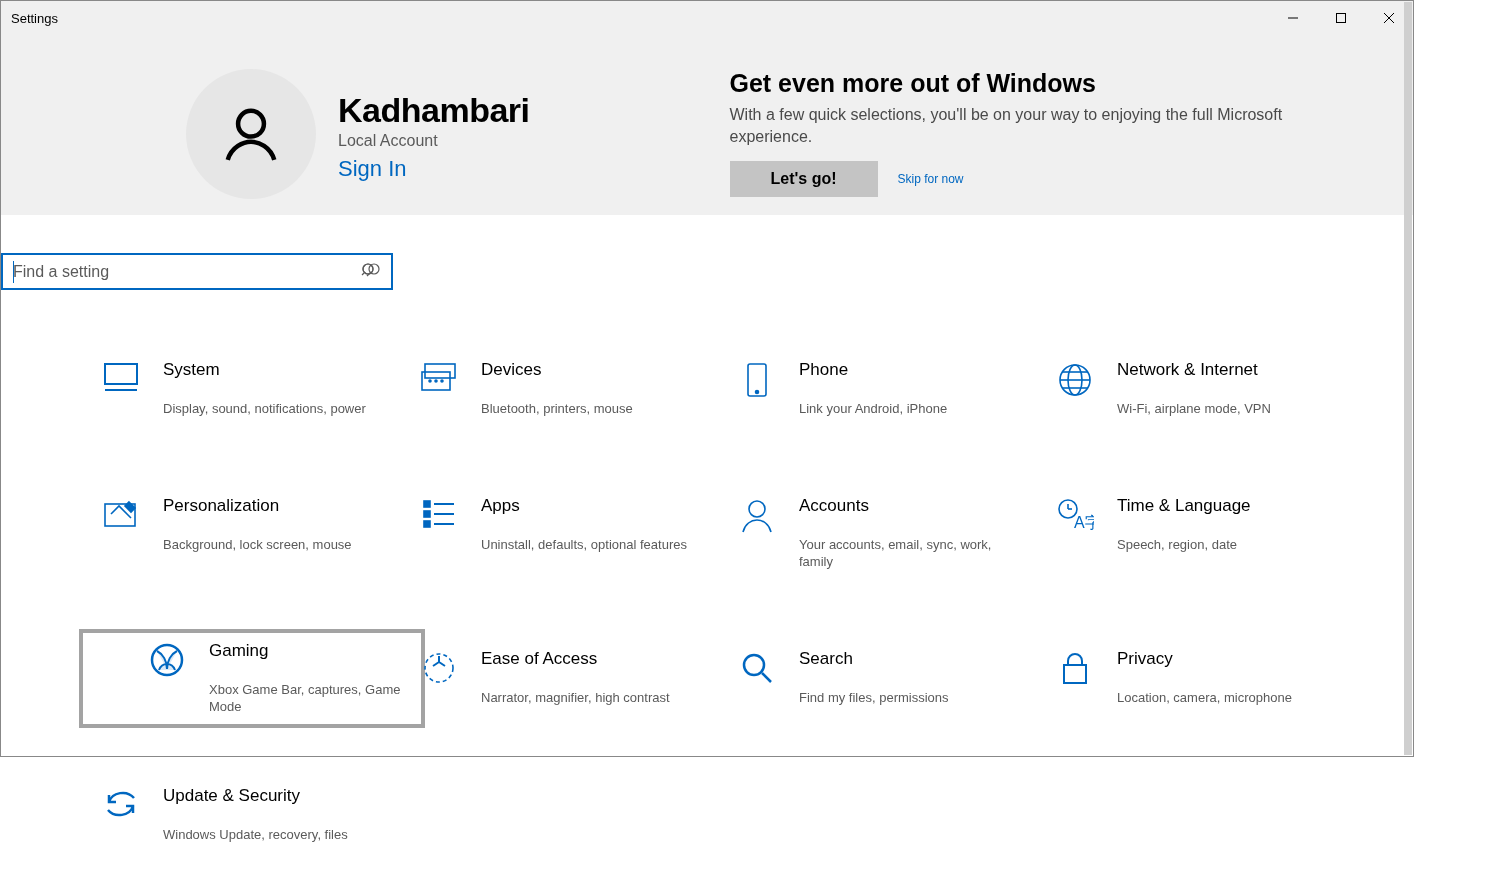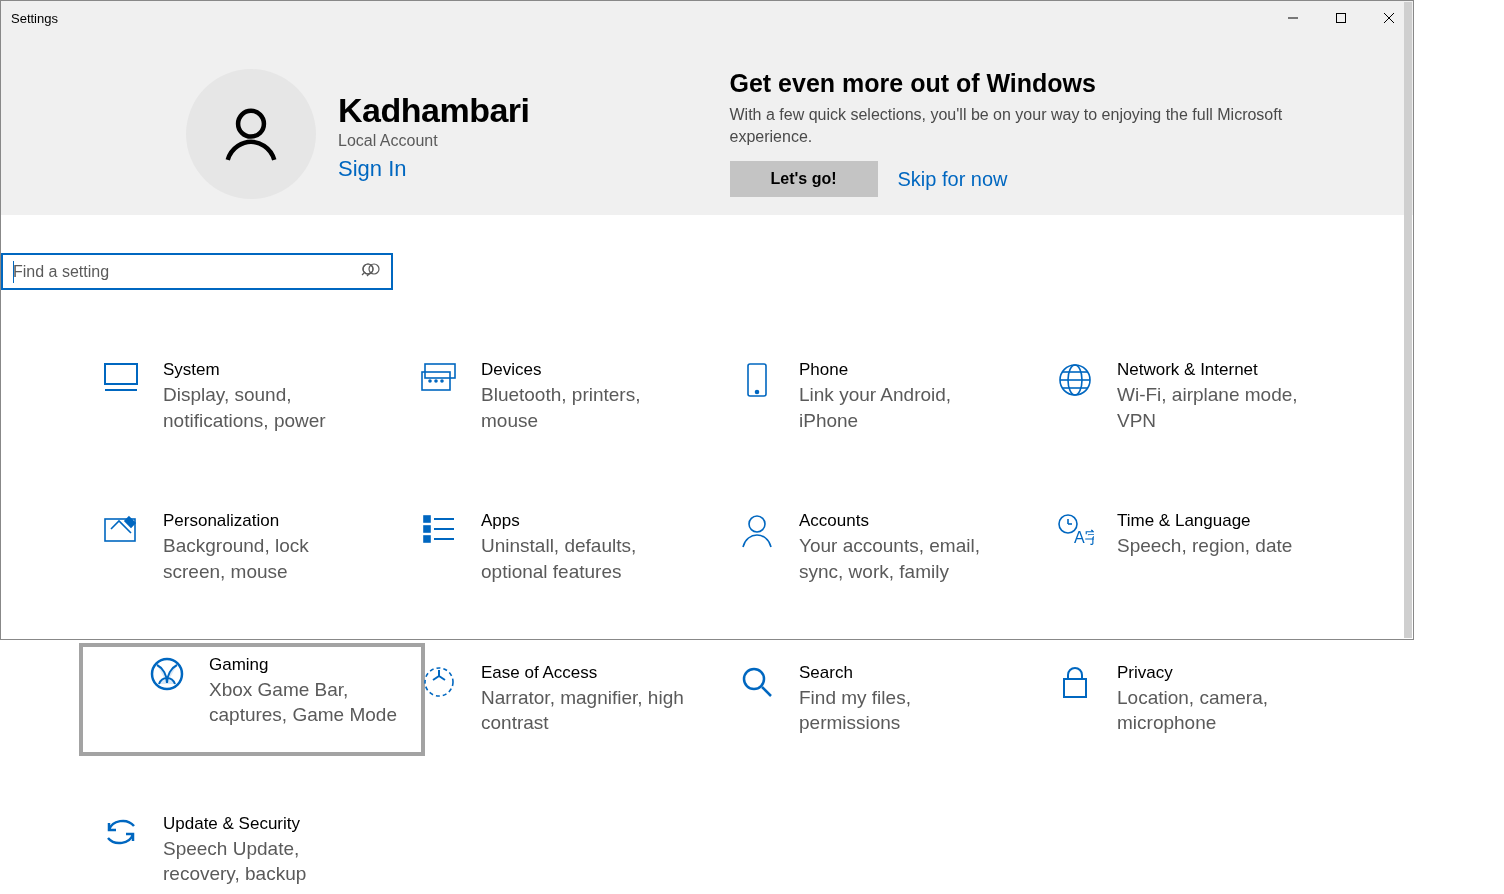--- a/index.html
+++ b/index.html
@@ -8,21 +8,21 @@
     font-size: 15px;
     color: #000;
     background: #fff;
     width: 1504px;
     height: 894px;
     overflow: hidden;
     position: relative;
   }
   .window {
     width: 1414px;
-    height: 640px;
+    height: 757px;
     border: 1px solid #888;
     position: relative;
     background: #fff;
   }
   .titlebar {
     height: 34px;
     display: flex;
     align-items: center;
     justify-content: space-between;
     background: #f0f0f0;
@@ -61,21 +61,21 @@
 
   .promo { margin-left: 200px; padding-top: 0; max-width: 590px; }
   .promo-title { font-size: 25px; font-weight: 700; }
   .promo-sub { font-size: 16px; color: #4a4a4a; margin-top: 6px; line-height: 1.35; }
   .promo-actions { margin-top: 14px; display: flex; align-items: center; gap: 20px; }
   .btn-letsgo {
     width: 148px; height: 36px;
     background: #c4c4c4; border: none;
     font-size: 16px; color: #000; font-weight: bold;
   }
-  .link-skip { color: #0067c0; font-size: 20px; }
+  .link-skip { color: #0067c0; font-size: 12px; }
 
   .search-row { display: flex; justify-content: flex-start; padding-top: 38px; }
   .search-box {
     width: 392px; height: 37px;
     border: 2px solid #0067c0;
     display: flex; align-items: center;
     padding: 0 10px;
     position: relative;
   }
   .search-input {
@@ -105,21 +105,21 @@
   }
   .tile.highlight {
     border: 4px solid #a3a3a3;
     margin: -12px -6px -12px -22px;
     padding: 8px 2px 8px 18px;
     justify-content: flex-end;
   }
   .tile-icon { width: 40px; display: flex; justify-content: center; padding-top: 2px; }
   .tile-icon svg { stroke: #0067c0; fill: none; stroke-width: 1.6; }
   .tile-text .tile-title { font-size: 17px; color: #000; }
-  .tile-text .tile-desc { font-size: 19px; color: #5a5a5a; margin-top: 2px; line-height: 1.35; max-width: 210px; }
+  .tile-text .tile-desc { font-size: 13px; color: #5a5a5a; margin-top: 20px; line-height: 1.35; max-width: 210px; }
 
   .scrollbar {
     position: absolute; top: 1px; right: 1px; bottom: 1px; width: 8px;
     background: #cfcfcf;
   }
 </style>
 </head>
 <body>
 
 <div class="window">
@@ -362,20 +362,20 @@
     <div class="tile">
       <div class="tile-icon">
         <svg width="36" height="32" viewBox="0 0 36 32">
             <path d="M31 10A14 12 0 006 14" stroke-width="2.5"></path>
             <path d="M5 22a14 12 0 0025-4" stroke-width="2.5"></path>
             <path d="M6 7v7h7M30 25v-7h-7" stroke-width="2.5"></path>
           </svg>
       </div>
       <div class="tile-text">
         <div class="tile-title">Update &amp; Security</div>
-        <div class="tile-desc">Speech Update, recovery, backup</div>
+        <div class="tile-desc">Windows Update, recovery, files</div>
       </div>
     </div>
 
   </div>
 
   <div class="scrollbar"></div>
 </div>
 
 </body></html>

